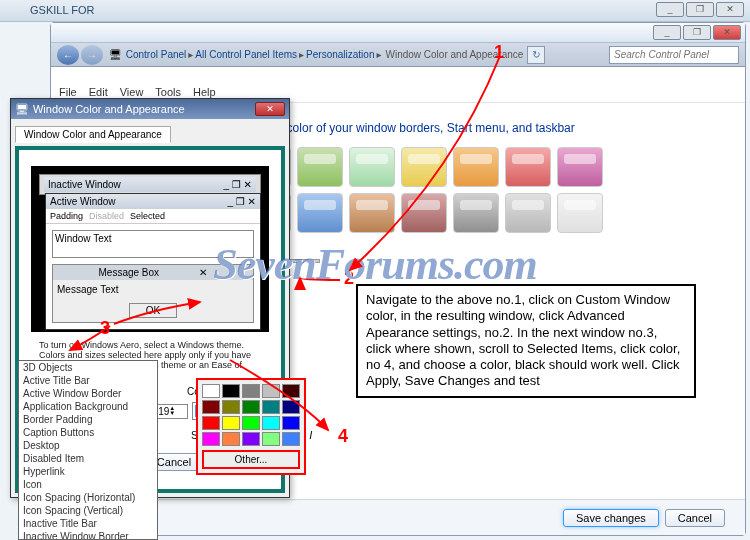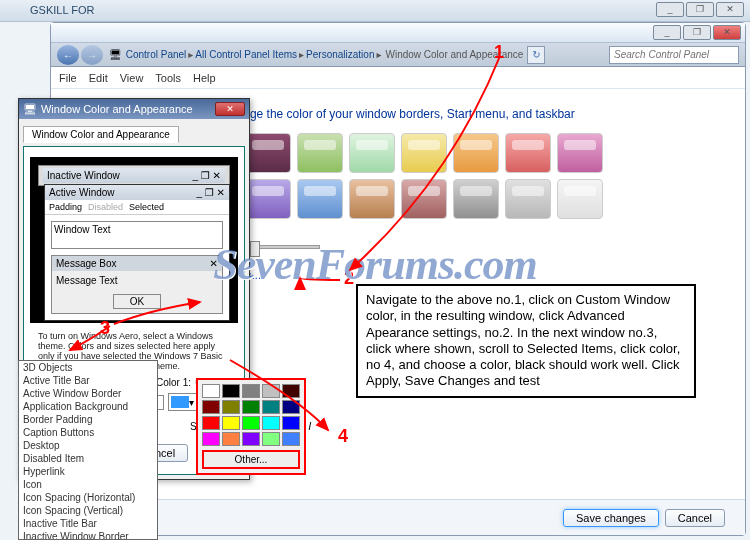--- a/index.html
+++ b/index.html
@@ -14,55 +14,55 @@
 
 .main-win { position: absolute; top: 22px; left: 50px; right: 4px; bottom: 4px; background: #fff; border: 1px solid #8a9ab0; border-radius: 4px; }
 .main-titlebar { height: 20px; background: linear-gradient(#f9fbfe,#dbe6f3); border-bottom: 1px solid #b0c0d0; position: relative; }
 .nav-bar { height: 24px; background: linear-gradient(#d2dbe7,#c0cbd9); border-bottom: 1px solid #8a9ab0; display: flex; align-items: center; padding: 0 6px; font-size: 10px; }
 .nav-btn { width: 22px; height: 20px; border-radius: 50%; background: linear-gradient(#9ab5e0,#4a75b0); margin-right: 2px; display: flex; align-items: center; justify-content: center; color: #fff; font-size: 10px; }
 .crumb { color: #555; margin: 0 2px; }
 .crumb-link { color: #114488; }
 .search-box { margin-left: auto; width: 130px; height: 18px; border: 1px solid #8a9ab0; background: #fff; padding: 0 4px; font-size: 10px; font-style: italic; color: #888; }
 .refresh-ico { width: 18px; height: 18px; border: 1px solid #8a9ab0; background: #e8eef5; margin: 0 2px; text-align: center; line-height: 16px; color: #4a75b0; }
 
-.menu-bar { height: 22px; border-bottom: 1px solid #dde5ee; display: flex; align-items: center; padding: 0 8px; gap: 12px; font-size: 11px; color: #333; }
+.menu-bar { height: 22px; border-bottom: 1px solid #dde5ee; display: flex; align-items: center; padding: 0 8px; gap: 12px; font-size: 11px; color: #333; margin-top: 14px; }
 
 .cp-body { padding: 18px 36px; text-align: center; }
 .cp-heading { color: #003399; font-size: 12px; margin-bottom: 12px; }
 
 .swatch-row { display: flex; justify-content: center; gap: 6px; margin-bottom: 6px; }
 .swatch { width: 46px; height: 40px; border: 1px solid #ccc; border-radius: 4px; background: linear-gradient(var(--c1),var(--c2)); position: relative; }
 .swatch::after { content: ""; position: absolute; left: 6px; top: 6px; right: 6px; height: 10px; background: rgba(255,255,255,0.5); border-radius: 3px; }
 
 .cp-links { text-align: left; margin-left: 100px; margin-top: 6px; font-size: 11px; }
 .cp-link { color: #0044cc; margin-bottom: 4px; }
 .slider-row { display: flex; align-items: center; gap: 6px; }
 .slider { width: 100px; height: 4px; background: #ccc; position: relative; border: 1px solid #999; }
 .slider::after { content: ""; position: absolute; left: 30%; top: -5px; width: 8px; height: 14px; background: #eee; border: 1px solid #888; }
 
 .footer { position: absolute; bottom: 0; left: 0; right: 0; height: 36px; border-top: 1px solid #d0d8e0; background: #f2f5f9; display: flex; justify-content: flex-end; align-items: center; gap: 6px; padding-right: 20px; }
 .btn { padding: 2px 12px; font-size: 11px; border: 1px solid #8a9ab0; background: linear-gradient(#fdfdfe,#e6edf5); border-radius: 3px; }
 .btn-hl { border: 1px solid #3399ff; box-shadow: 0 0 4px rgba(51,153,255,0.5); }
 
 
-.dlg { position: absolute; left: 18px; top: 98px; width: 232px; background: #f0f0f0; border: 1px solid #333; box-shadow: 2px 2px 6px rgba(0,0,0,0.3); }
+.dlg { position: absolute; left: 10px; top: 98px; width: 280px; background: #f0f0f0; border: 1px solid #333; box-shadow: 2px 2px 6px rgba(0,0,0,0.3); }
 .dlg-titlebar { height: 20px; background: linear-gradient(#4a6a9a,#7a95c0); display: flex; align-items: center; justify-content: space-between; padding: 0 4px; color: #fff; font-size: 11px; }
 .dlg-close { width: 30px; height: 14px; background: linear-gradient(#e07070,#c03030); border: 1px solid #802020; border-radius: 2px; text-align: center; line-height: 12px; font-size: 9px; color: #fff; }
-.dlg-tab { background: #fff; border: 1px solid #0f766e; margin: 4px; padding: 6px; }
+.dlg-tab { background: #fff; border: 4px solid #0f766e; margin: 4px; padding: 12px; }
 .tab-label { display: inline-block; border: 1px solid #aaa; border-bottom: 1px solid #fff; padding: 2px 8px; font-size: 10px; background: #fff; position: relative; top: 1px; }
 
 .preview { background: #000; padding: 8px 8px 2px 8px; margin: 4px 0; }
 .win-inactive { background: #ddd; border: 1px solid #888; font-size: 10px; padding: 2px 4px; position: relative; }
 .win-active { background: #fff; border: 1px solid #333; margin: -2px 0 0 6px; font-size: 10px; position: relative; }
 .win-tb { background: linear-gradient(#e0e6ee,#c8d2de); padding: 2px 4px; display: flex; justify-content: space-between; }
 .win-menu { display: flex; gap: 6px; padding: 2px 4px; font-size: 9px; border-bottom: 1px solid #ccc; }
 .win-body { padding: 6px; }
 .win-input { border: 1px solid #888; background: #fff; padding: 2px; height: 28px; font-size: 10px; }
 .msg-box { background: #eee; border: 1px solid #888; margin-top: 6px; font-size: 10px; }
-.msg-tb { background: #d0d6de; padding: 2px 4px; display: flex; justify-content: space-between; gap: 40px; }
+.msg-tb { background: #d0d6de; padding: 2px 4px; display: flex; justify-content: center; gap: 40px; }
 .msg-body { padding: 4px; }
 .ok-btn { margin: 4px auto; display: block; padding: 1px 16px; font-size: 10px; border: 1px solid #888; background: #eee; }
 
 .dlg-note { font-size: 9px; padding: 4px 8px; color: #222; }
 
 .item-row { display: flex; align-items: center; gap: 4px; padding: 2px 8px; font-size: 10px; }
 .dropdown { border: 2px solid red; background: #fff; padding: 2px 4px; font-size: 11px; width: 140px; display: flex; justify-content: space-between; align-items: center; }
 .dd-arrow { font-size: 9px; }
 .spin { width: 40px; border: 1px solid #888; background: #fff; padding: 1px 2px; display: flex; justify-content: flex-start; }
 .spin-btns { display: flex; flex-direction: column; font-size: 6px; line-height: 5px; }

